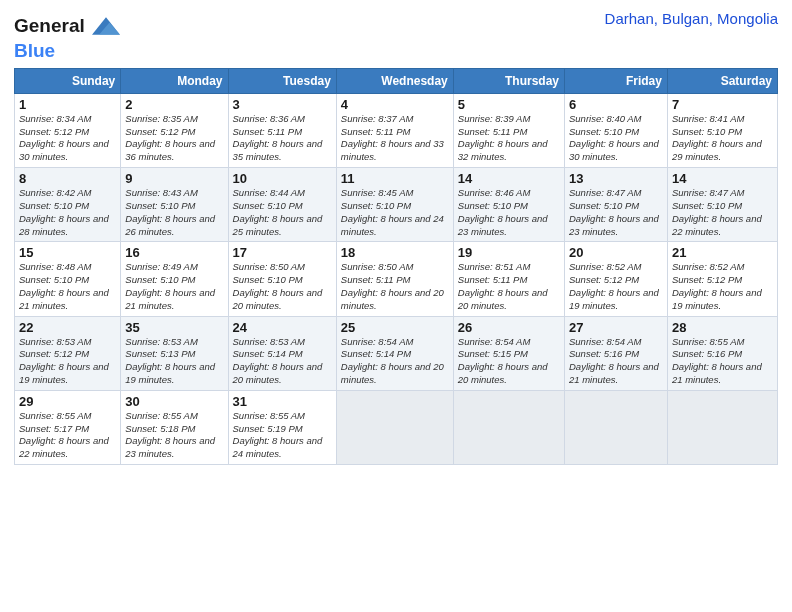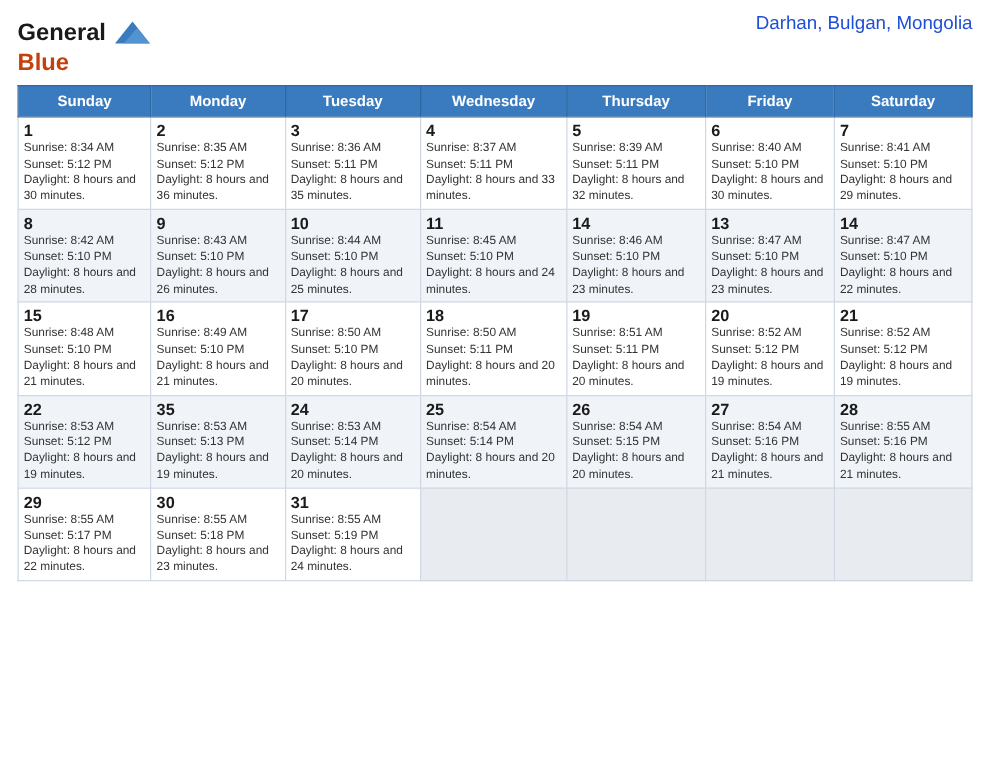--- a/index.html
+++ b/index.html
@@ -45,21 +45,21 @@
       color: #1d4ed8;
     }
     table {
       width: 100%;
       border-collapse: collapse;
       font-size: 10.5px;
     }
     thead tr th {
       background-color: #3a7bbf;
       color: #fff;
-      text-align: center;
+      text-align: right;
       padding: 5px 5px;
       font-size: 12px;
       font-weight: bold;
       border: 1px solid #2e69a4;
       margin-left: 46px;
     }
     tbody tr td {
       border: 1px solid #d0d8e4;
       vertical-align: top;
       padding: 3px 4px;
@@ -73,20 +73,21 @@
       font-size: 13px;
       font-weight: bold;
       color: #1a1a1a;
       display: block;
       margin-bottom: 1px;
     }
     .day-info {
       font-size: 9.5px;
       color: #333;
       line-height: 1.35;
+      font-style: italic;
     }
     .empty-cell {
       background: #e8ecf0 !important;
     }
   </style>
 </head>
 <body>
 
 <div class="container">
   <div class="header-row">
@@ -94,21 +95,21 @@
       <div>
         <div style="display:flex;align-items:center;">
           <div style="font-size:19px;font-weight:bold;color:#1a1a1a;line-height:1.15;">
             <span style="color:#1a1a1a;">General</span>
             <svg class="logo-icon" viewBox="0 0 32 20" style="display:inline-block;vertical-align:middle;margin-left:2px;">
               <polygon points="0,20 16,0 32,20" fill="#3a7bbf"></polygon>
               <polygon points="8,20 20,6 32,20" fill="#5ca0d9" opacity="0.7"></polygon>
             </svg>
           </div>
         </div>
-        <div style="font-size:19px;font-weight:bold;color:#c2410c;line-height:1.15;">Blue</div>
+        <div style="font-size:19px;font-weight:bold;color:#3b82f6;line-height:1.15;">Blue</div>
       </div>
     </div>
     <div class="title-block">
       <div class="subtitle">Darhan, Bulgan, Mongolia</div>
     </div>
   </div>
 
   <table>
     <thead>
       <tr>

